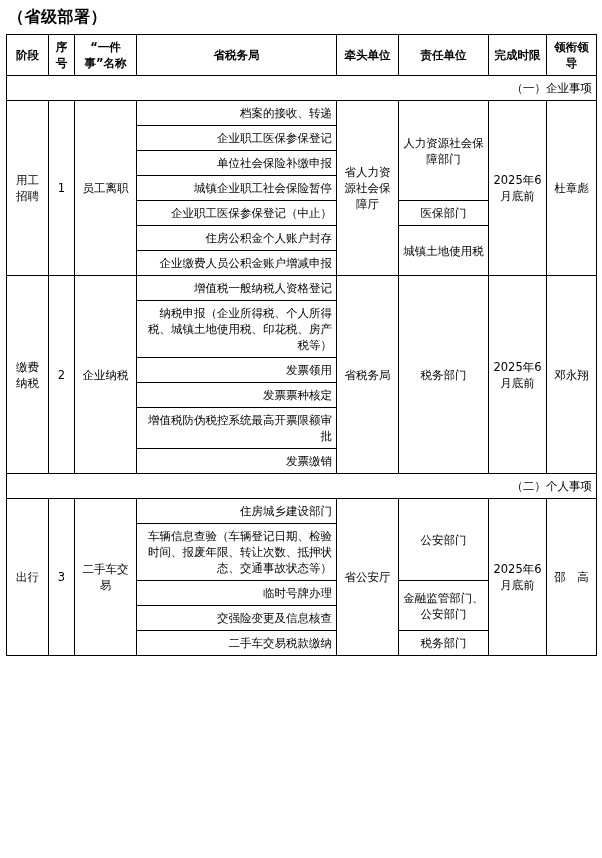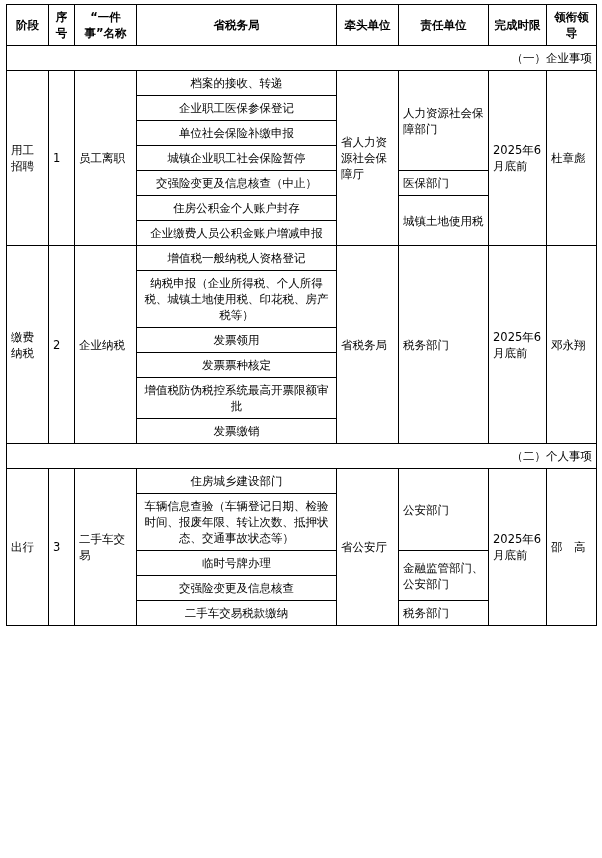--- a/index.html
+++ b/index.html
@@ -53,28 +53,29 @@
   .c-resp    { width: 90px;  text-align: center; }
   .c-time    { width: 58px;  text-align: center; }
   .c-leader  { width: 50px;  text-align: center; }
 
   .section-row td {
     text-align: right;
     font-weight: normal;
     padding: 6px 6px;
     font-size: 12px;
   }
-  .vcenter { vertical-align: middle; }
-  .item-cell { text-align: center; vertical-align: middle; line-height: 17px; }
+  .vcenter { text-align: center; vertical-align: middle; }
+  .item-cell { text-align: right; vertical-align: middle; line-height: 17px; }
   .stage-txt { line-height: 17px; margin-left: 20px; }
 </style>
 </head>
 <body>
 
 <div class="page">
+  <div class="doc-title">（省级部署）</div>
 
   <table class="main">
     <colgroup>
       <col class="c-stage">
         <col class="c-no">
         <col class="c-onename">
         <col class="c-item">
       <col class="c-lead">
         <col class="c-resp">
         <col class="c-time">
@@ -109,21 +110,21 @@
         <tr>
           <td class="item-cell">企业职工医保参保登记</td>
         </tr>
         <tr>
           <td class="item-cell">单位社会保险补缴申报</td>
         </tr>
         <tr>
           <td class="item-cell">城镇企业职工社会保险暂停</td>
         </tr>
         <tr>
-          <td class="item-cell">交强险变更及信息核查（中止）</td>
+          <td class="item-cell">企业职工医保参保登记（中止）</td>
           <td rowspan="1" class="vcenter">医保部门</td>
         </tr>
         <tr>
           <td class="item-cell">住房公积金个人账户封存</td>
           <td rowspan="2" class="vcenter">城镇土地使用税</td>
         </tr>
         <tr>
           <td class="item-cell">企业缴费人员公积金账户增减申报</td>
         </tr>
         <tr>

